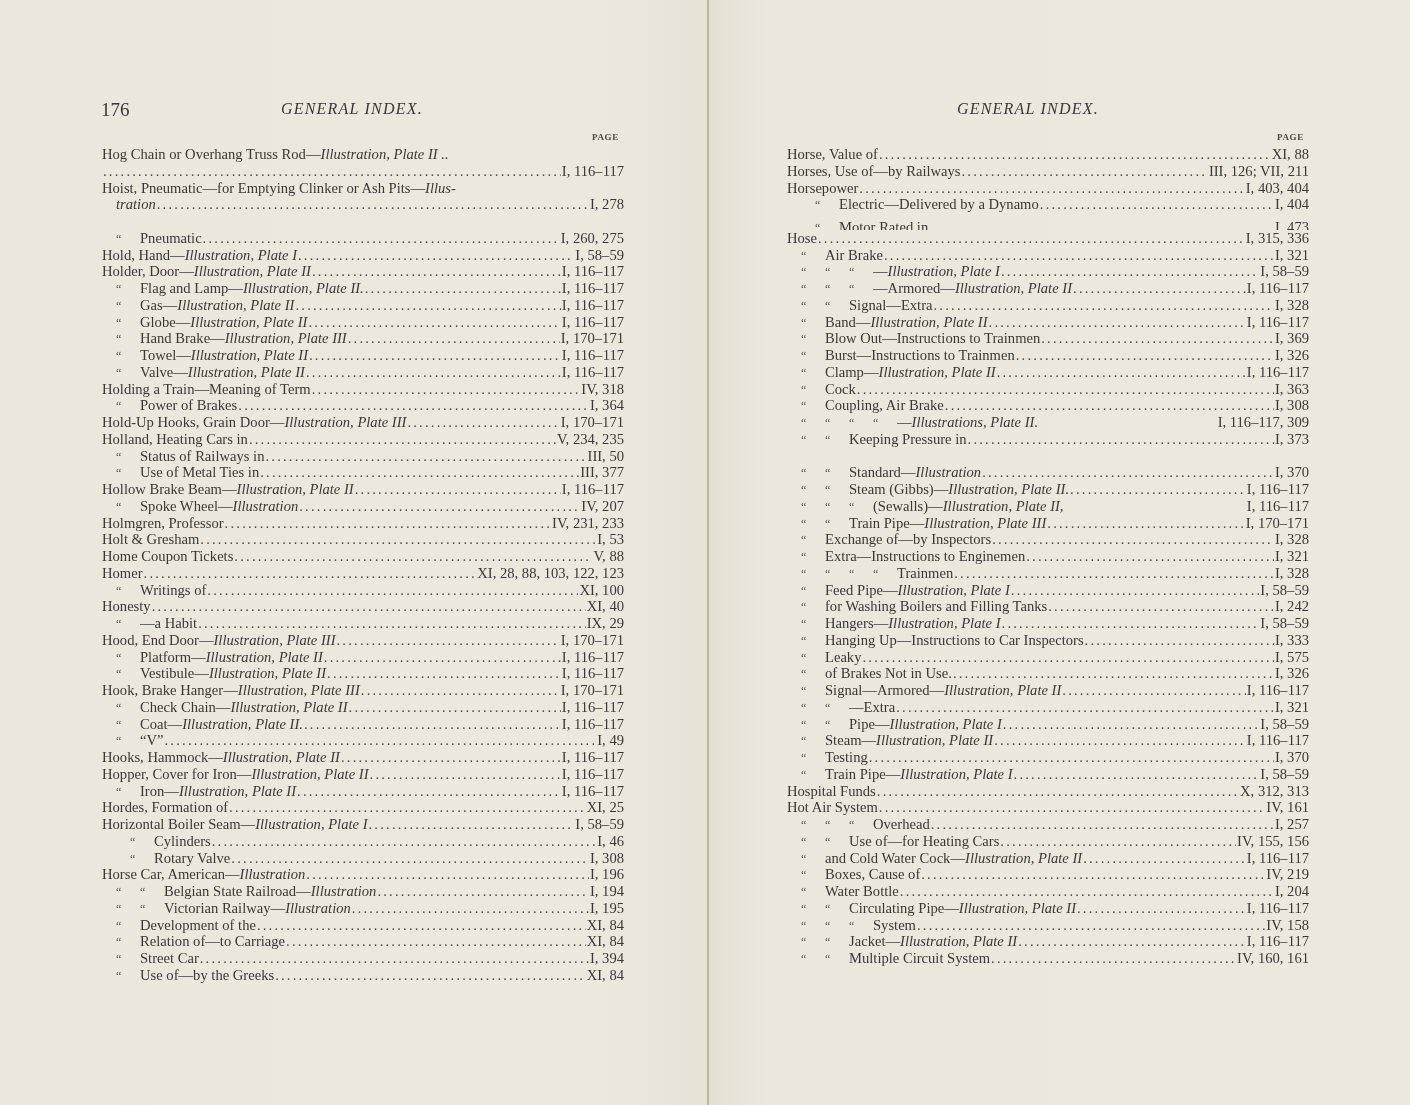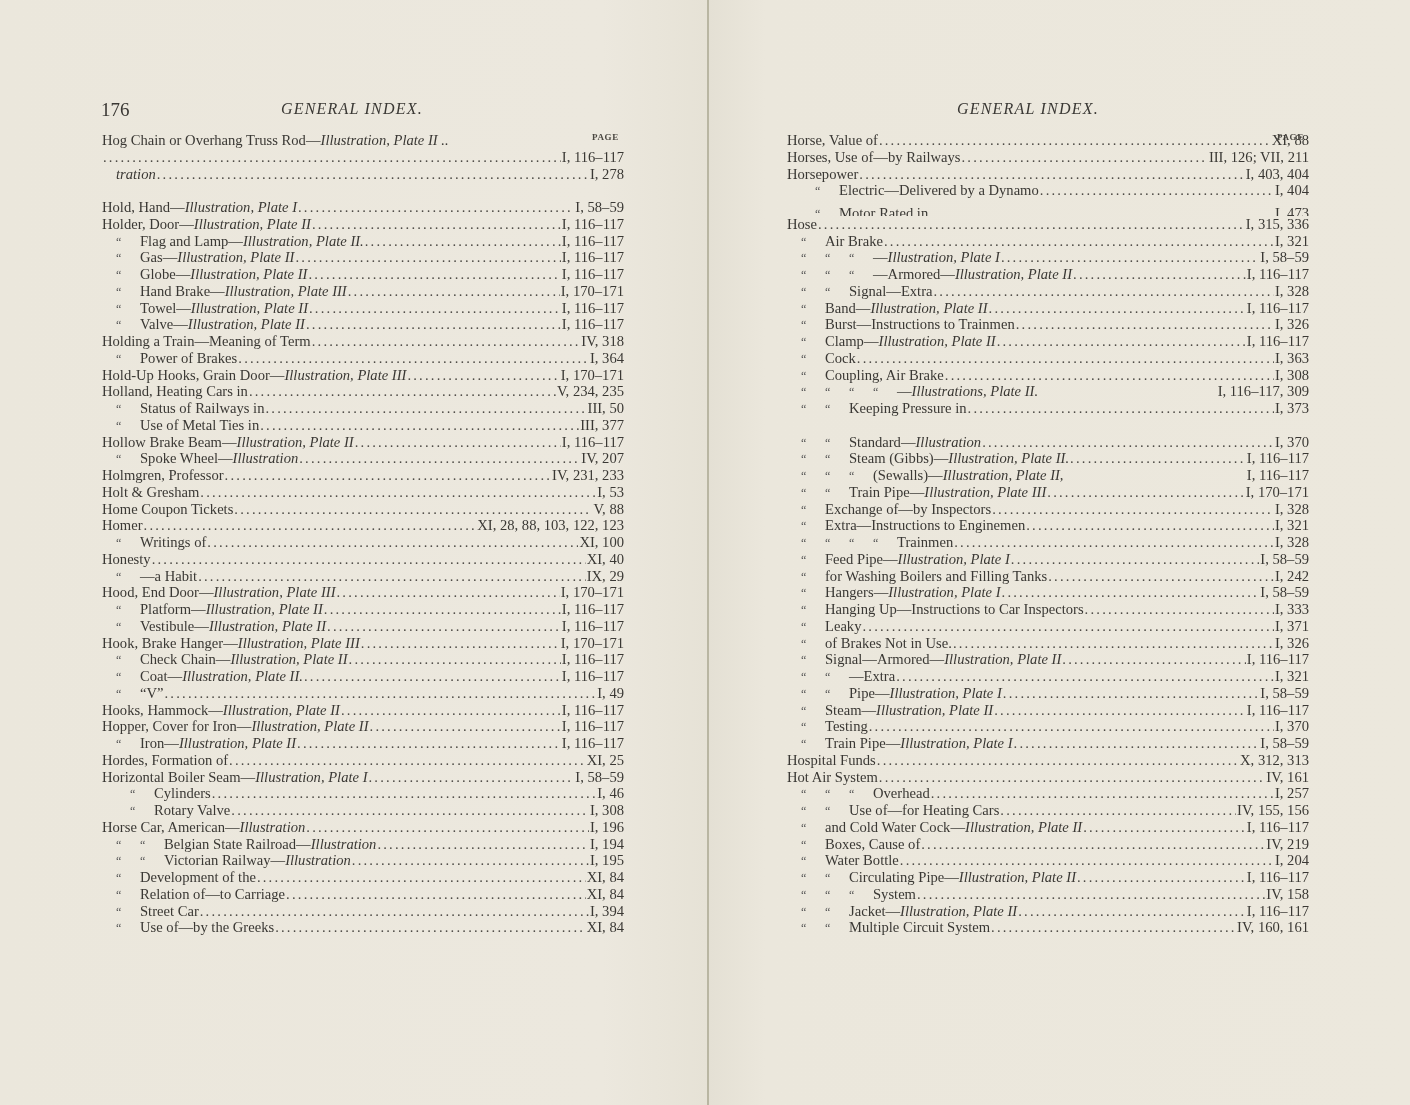--- a/index.html
+++ b/index.html
@@ -16,21 +16,21 @@
   .spine { position: absolute; left: 707px; top: 0; width: 2px; height: 1105px; background: #b9b6a2; }
   .running-head { position: absolute; top: 99px; height: 22px; font-size: 17px; }
   .page-left .running-head { left: 101px; width: 524px; }
   .page-right .running-head { left: 248px; width: 548px; }
   .pg-num { position: absolute; top: 0; font-family: "Liberation Serif", serif; font-size: 19px; }
   .page-left .pg-num { left: 0; }
   .head-title { position: absolute; top: 1px; font-style: italic; font-family: "Liberation Serif", serif; font-size: 16px; letter-spacing: 1.2px; }
   .page-left .head-title { left: 180px; }
   .page-right .head-title { left: 0; }
   .page-label { position: absolute; top: 132px; font-size: 9px; letter-spacing: 0.6px; font-family: "Liberation Serif", serif; font-weight: bold; color: #4a4741; }
-  .entries { position: absolute; top: 132px; }
+  .entries { position: absolute; top: 146px; }
   .page-left .entries { left: 102px; width: 522px; }
   .page-right .entries { left: 787px; width: 522px; }
   .entry { display: flex; align-items: baseline; height: 16.75px; line-height: 16.75px; font-size: 14.6px; font-family: "Liberation Serif", serif; white-space: nowrap; overflow: hidden; }
   .entry .txt { flex: 0 0 auto; }
   .entry .txt i { font-style: italic; }
   .entry .leader { flex: 1 1 auto; overflow: hidden; margin: 0 1px; letter-spacing: 2.2px; color: #4d4a45; }
   .entry .leader::before { content: "........................................................................................................................................................"; }
   .entry .ref { flex: 0 0 auto; text-align: right; }
   .ditto { display: inline-block; font-size: 12px; color: #555; }
 </style>
@@ -49,28 +49,38 @@
           <span class="txt" style="padding-left: 0px;"><span>Hog Chain or Overhang Truss Rod—</span><i>Illustration, Plate II ..</i></span>
           <span class="leader" style="visibility: hidden;"></span>
           <span class="ref"></span>
         </div>
         <div class="entry">
           <span class="txt" style="padding-left: 0px;"><span></span></span>
           <span class="leader"></span>
           <span class="ref">I, 116–117</span>
         </div>
         <div class="entry">
+          <span class="txt" style="padding-left: 0px;"><span>Hoist, Pneumatic—for Emptying Clinker or Ash Pits—</span><i>Illus-</i></span>
+          <span class="leader" style="visibility: hidden;"></span>
+          <span class="ref"></span>
+        </div>
+        <div class="entry">
           <span class="txt" style="padding-left: 14px;"><span></span><i>tration</i></span>
           <span class="leader"></span>
           <span class="ref">I, 278</span>
         </div>
         <div class="entry">
           <span class="txt" style="padding-left: 0px; margin-top: 27px;"><span>Hoists, Air</span></span>
           <span class="leader"></span>
           <span class="ref">I, 246</span>
+        </div>
+        <div class="entry">
+          <span class="txt" style="padding-left: 14px;"><span class="ditto" style="width: 24px;">“</span><span>Pneumatic</span></span>
+          <span class="leader"></span>
+          <span class="ref">I, 260, 275</span>
         </div>
         <div class="entry">
           <span class="txt" style="padding-left: 0px;"><span>Hold, Hand—</span><i>Illustration, Plate I</i></span>
           <span class="leader"></span>
           <span class="ref">I, 58–59</span>
         </div>
         <div class="entry">
           <span class="txt" style="padding-left: 0px;"><span>Holder, Door—</span><i>Illustration, Plate II</i></span>
           <span class="leader"></span>
           <span class="ref">I, 116–117</span>
@@ -346,20 +356,25 @@
           <span class="txt" style="padding-left: 14px;"><span class="ditto" style="width: 24px;">“</span><span class="ditto" style="width: 24px;">“</span><span>Signal—Extra</span></span>
           <span class="leader"></span>
           <span class="ref">I, 328</span>
         </div>
         <div class="entry">
           <span class="txt" style="padding-left: 14px;"><span class="ditto" style="width: 24px;">“</span><span>Band—</span><i>Illustration, Plate II</i></span>
           <span class="leader"></span>
           <span class="ref">I, 116–117</span>
         </div>
         <div class="entry">
+          <span class="txt" style="padding-left: 14px;"><span class="ditto" style="width: 24px;">“</span><span>Blow Out—Instructions to Trainmen</span></span>
+          <span class="leader"></span>
+          <span class="ref">I, 369</span>
+        </div>
+        <div class="entry">
           <span class="txt" style="padding-left: 14px;"><span class="ditto" style="width: 24px;">“</span><span>Burst—Instructions to Trainmen</span></span>
           <span class="leader"></span>
           <span class="ref">I, 326</span>
         </div>
         <div class="entry">
           <span class="txt" style="padding-left: 14px;"><span class="ditto" style="width: 24px;">“</span><span>Clamp—</span><i>Illustration, Plate II</i></span>
           <span class="leader"></span>
           <span class="ref">I, 116–117</span>
         </div>
         <div class="entry">
@@ -438,21 +453,21 @@
           <span class="ref">I, 58–59</span>
         </div>
         <div class="entry">
           <span class="txt" style="padding-left: 14px;"><span class="ditto" style="width: 24px;">“</span><span>Hanging Up—Instructions to Car Inspectors</span></span>
           <span class="leader"></span>
           <span class="ref">I, 333</span>
         </div>
         <div class="entry">
           <span class="txt" style="padding-left: 14px;"><span class="ditto" style="width: 24px;">“</span><span>Leaky</span></span>
           <span class="leader"></span>
-          <span class="ref">I, 371</span>
+          <span class="ref">I, 575</span>
         </div>
         <div class="entry">
           <span class="txt" style="padding-left: 14px;"><span class="ditto" style="width: 24px;">“</span><span>of Brakes Not in Use.</span></span>
           <span class="leader"></span>
           <span class="ref">I, 326</span>
         </div>
         <div class="entry">
           <span class="txt" style="padding-left: 14px;"><span class="ditto" style="width: 24px;">“</span><span>Signal—Armored—</span><i>Illustration, Plate II</i></span>
           <span class="leader"></span>
           <span class="ref">I, 116–117</span>

